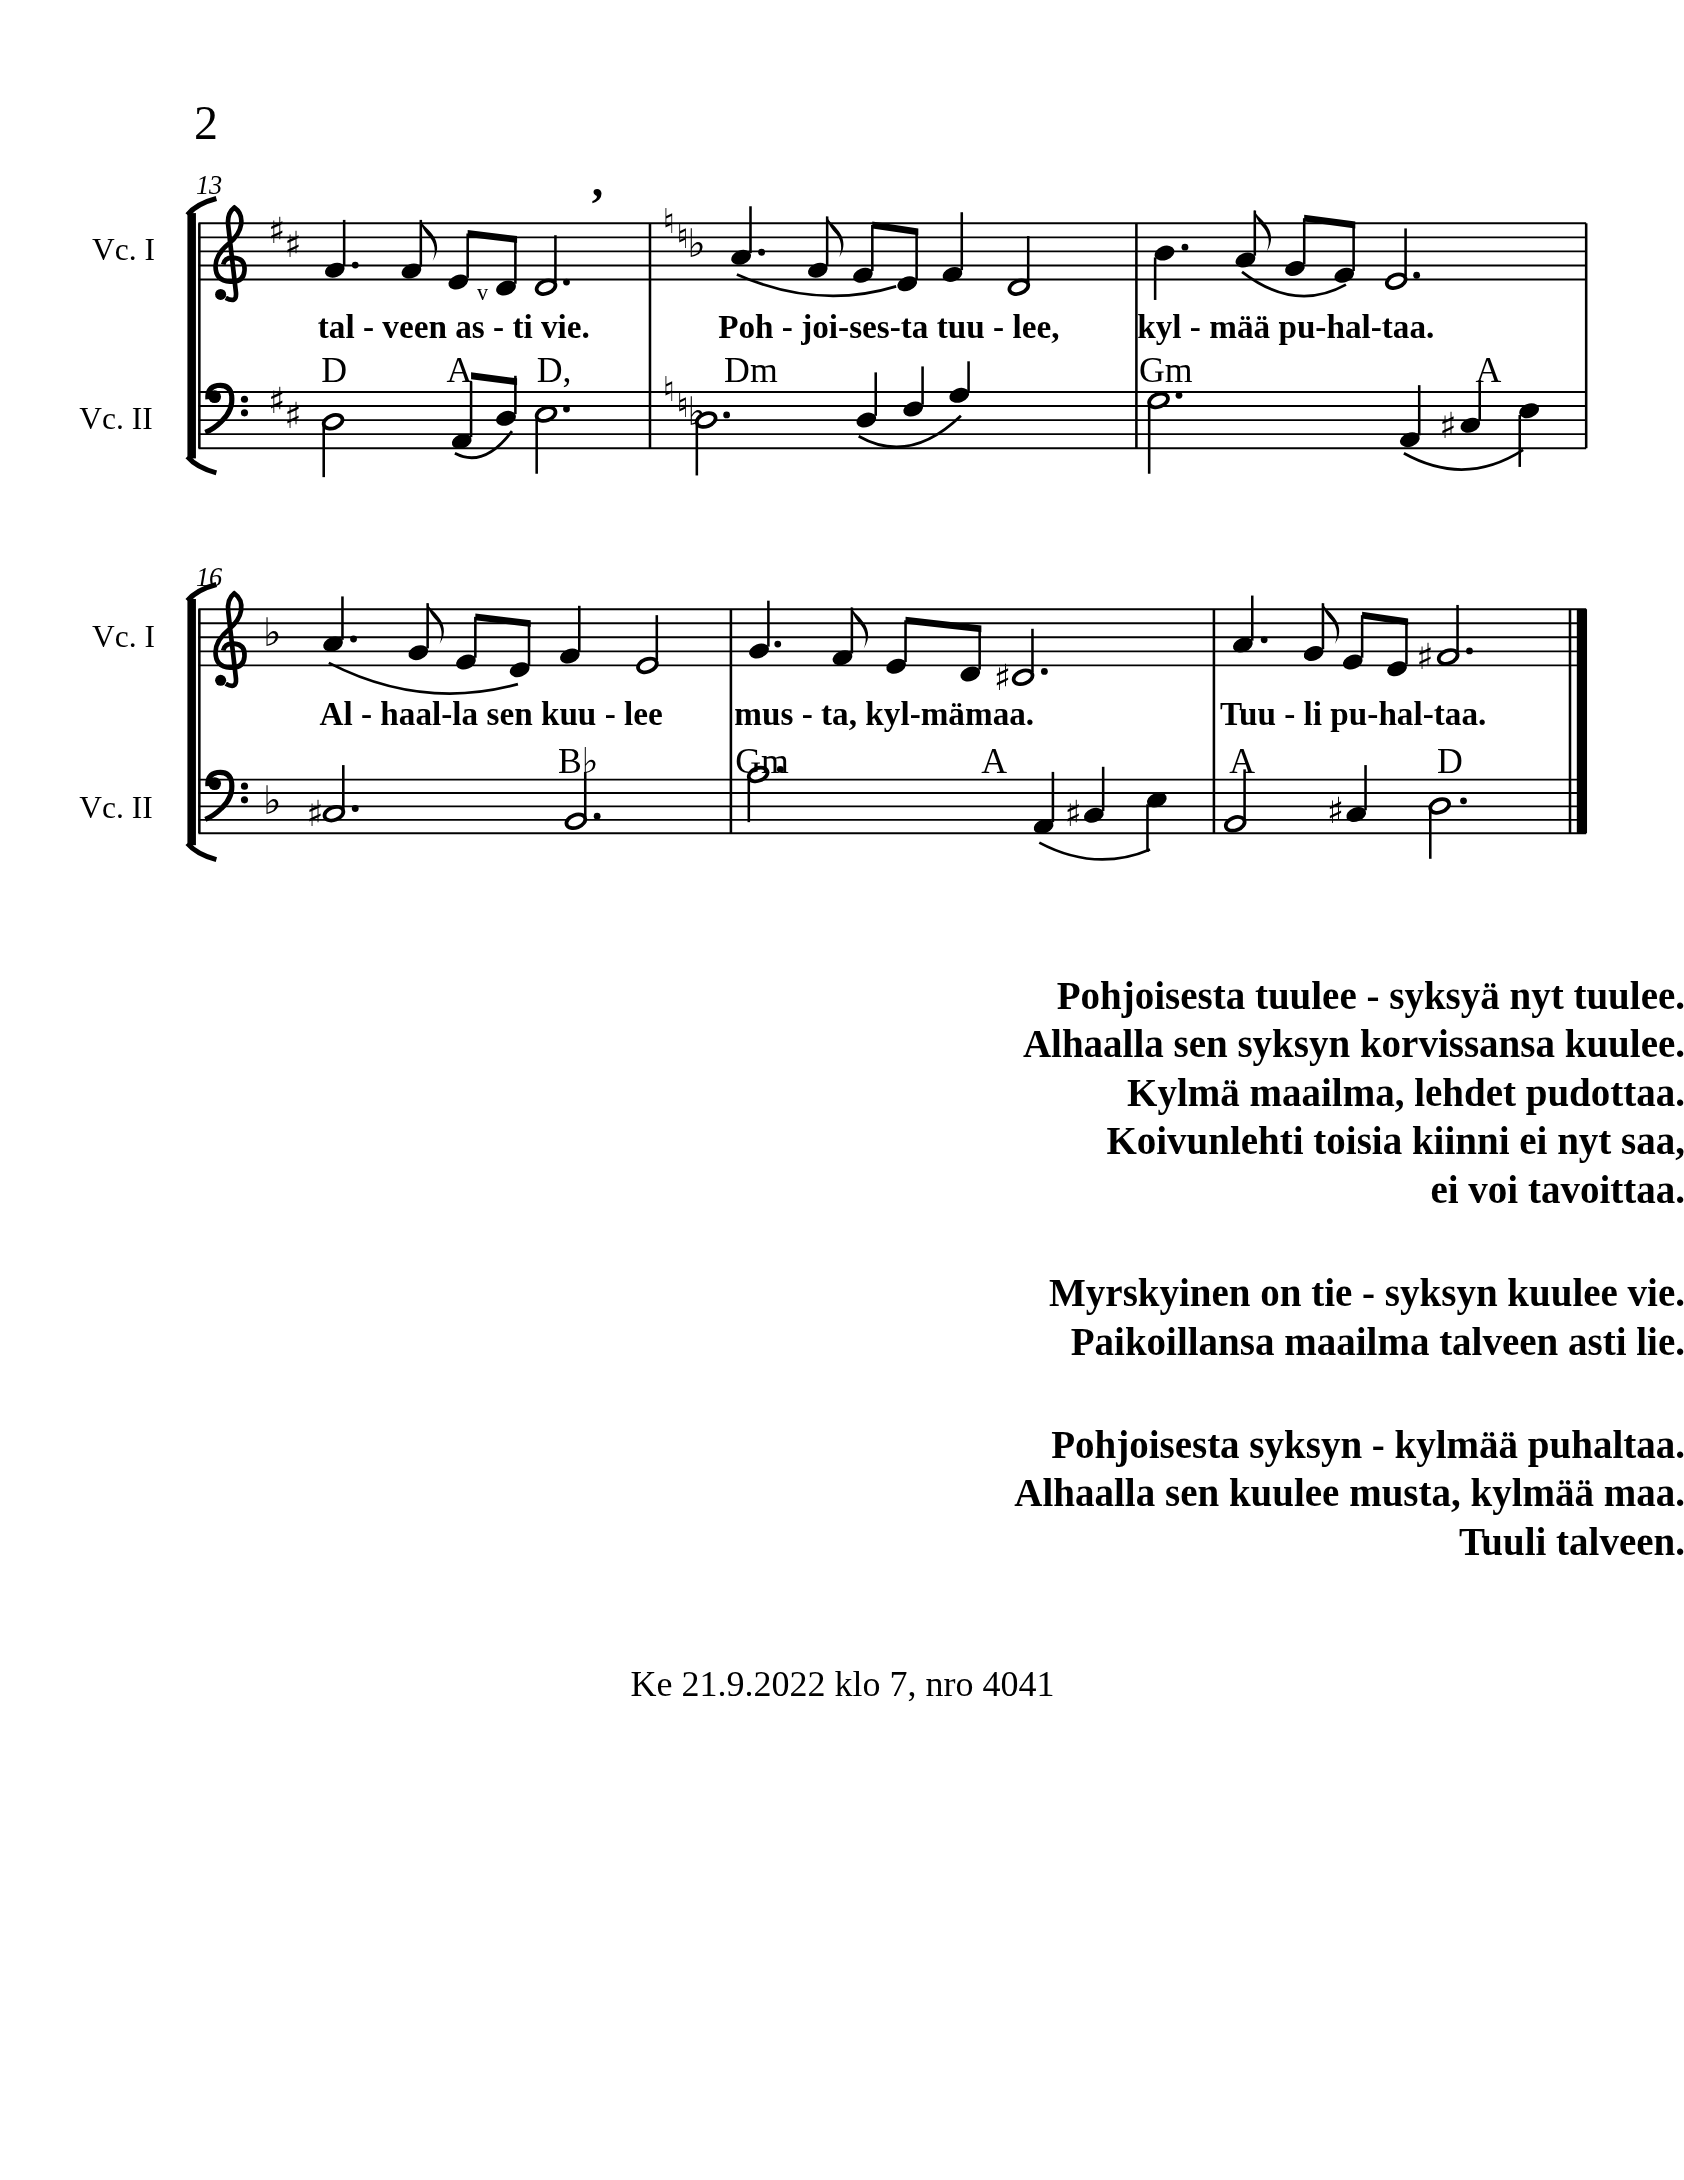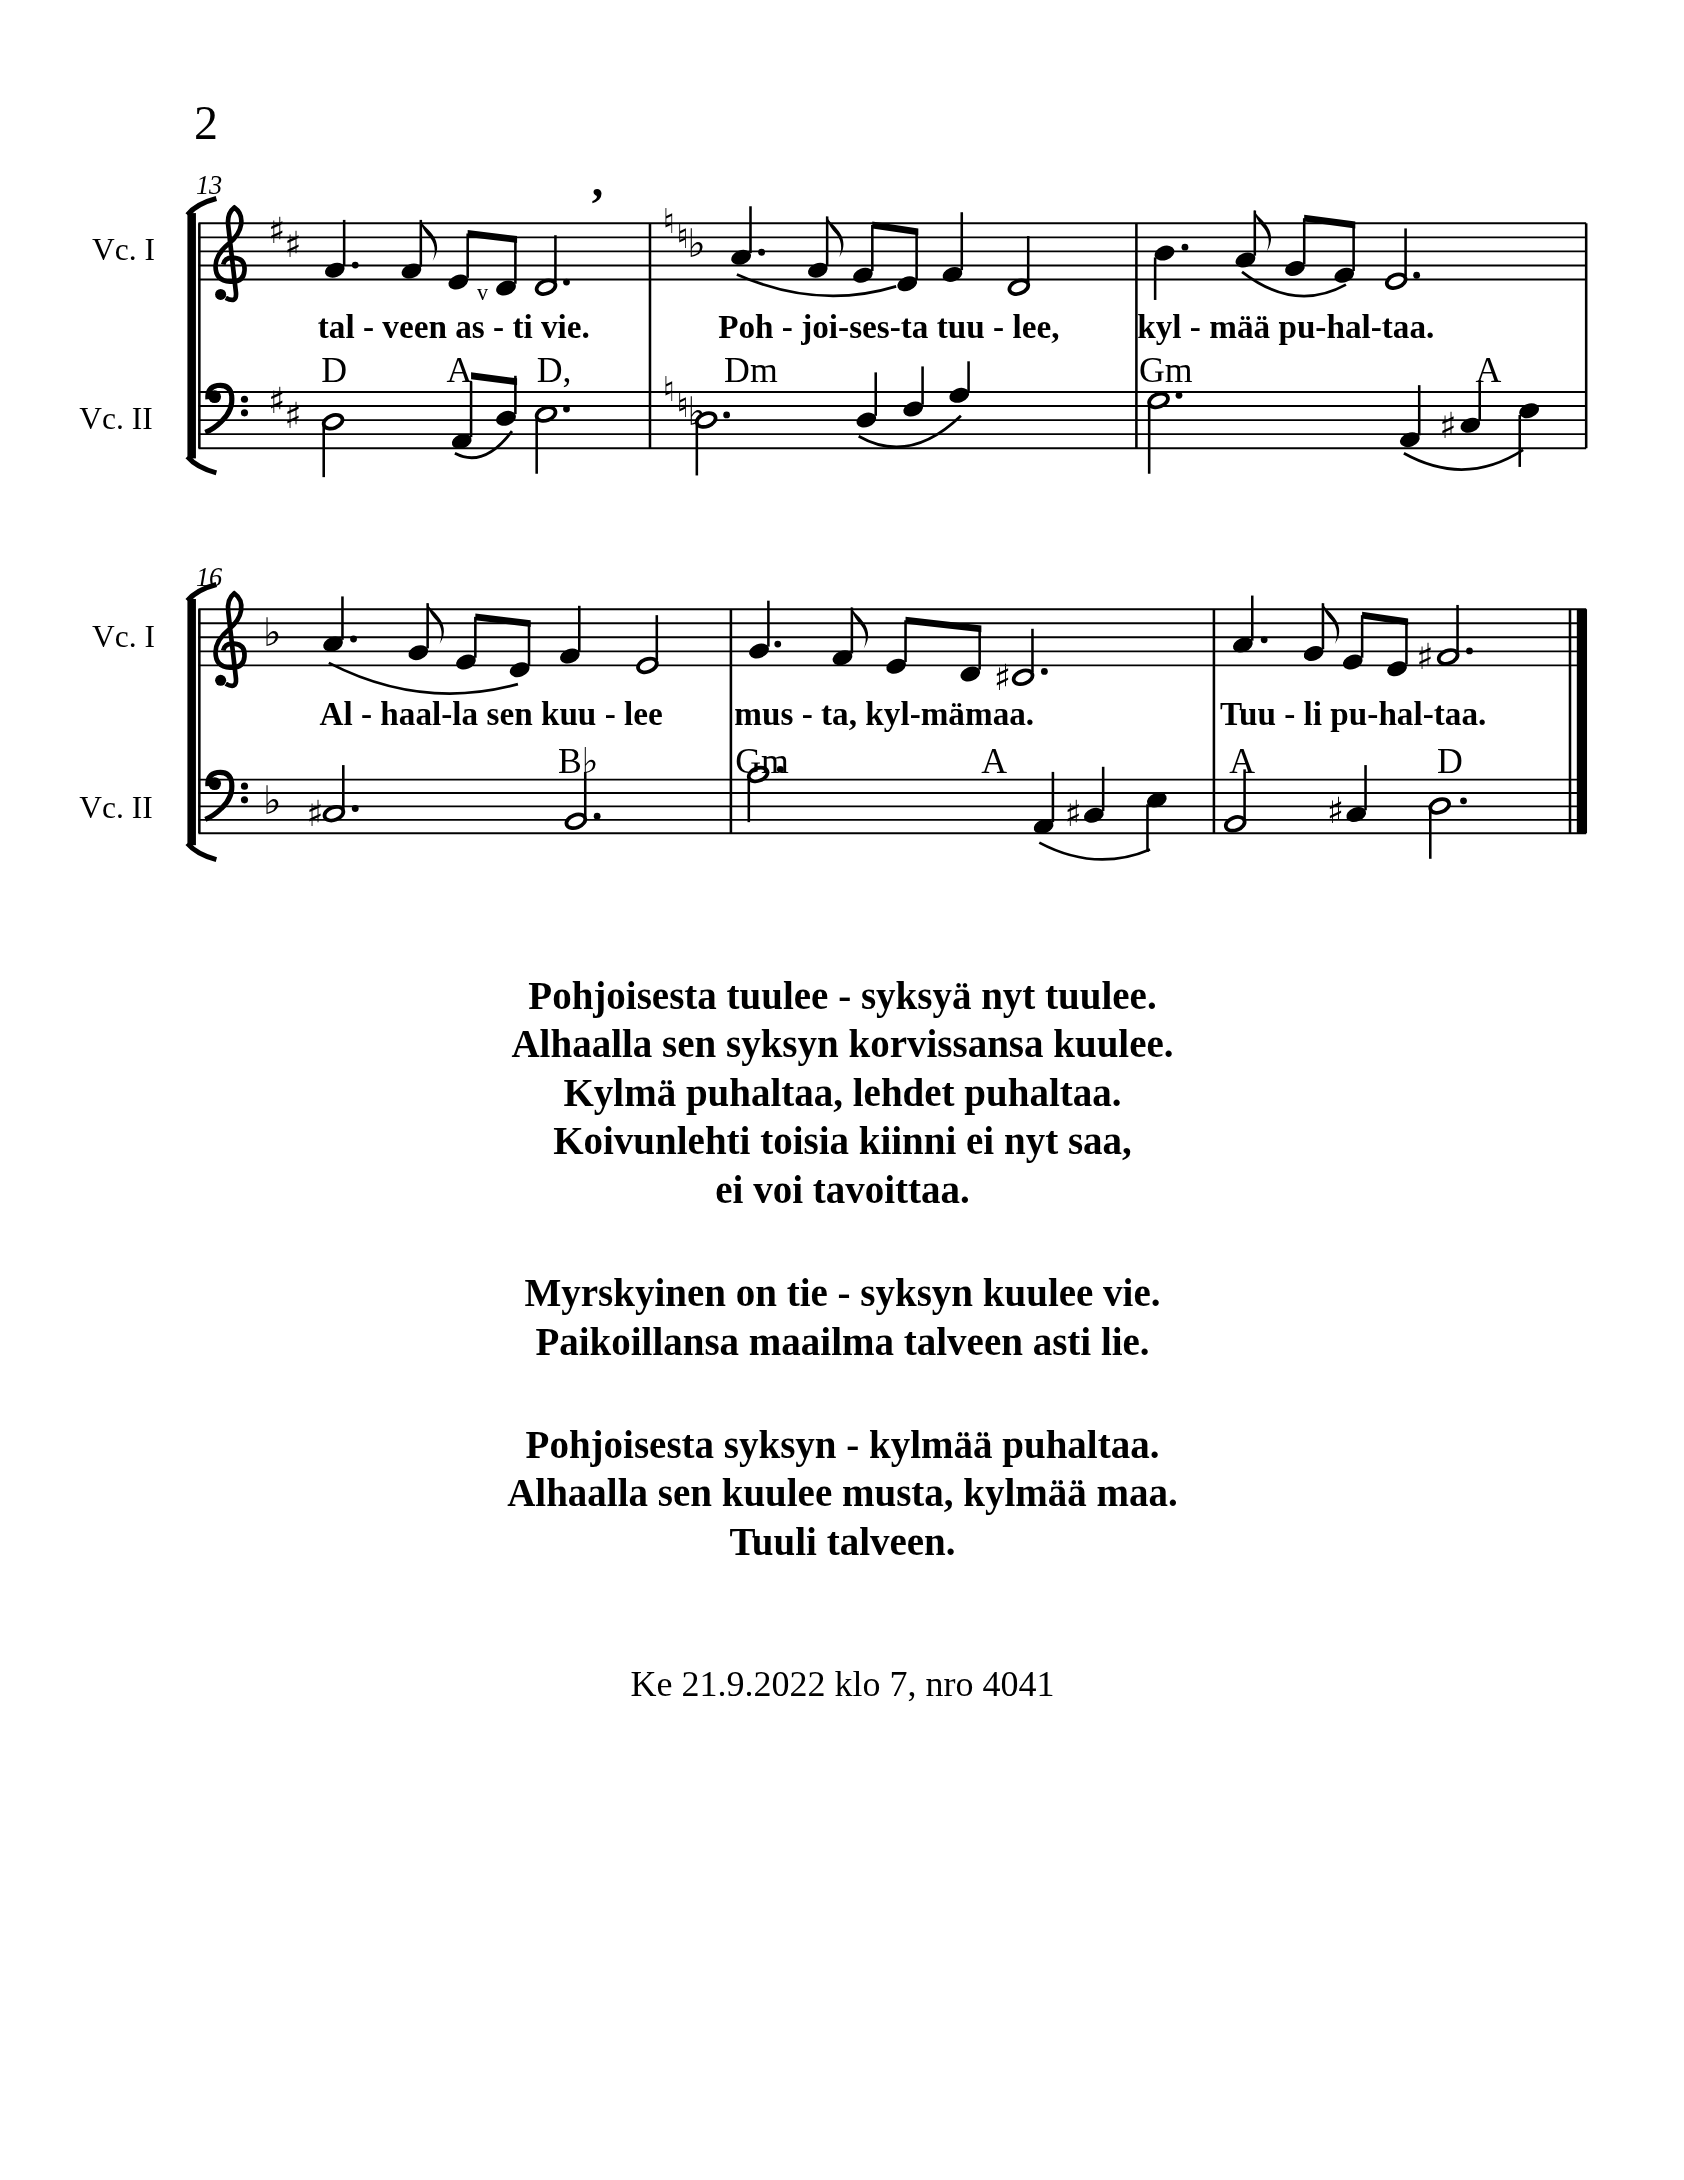--- a/index.html
+++ b/index.html
@@ -12,21 +12,21 @@
   .bar{stroke:#000;stroke-width:3;}
   .stem{stroke:#000;stroke-width:3;}
   .slur{stroke:#000;stroke-width:3.2;fill:none;}
   .lyric{font:bold 39px "Liberation Serif", serif;}
   .chord{font:42px "Liberation Serif","DejaVu Sans",serif;}
   .ilabel{font:37px "Liberation Serif", serif;}
   .mnum{font:italic 31px "Liberation Serif", serif;}
   .acc{font-family:"DejaVu Sans",sans-serif;}
   .bow{font:26px "Liberation Serif",serif;}
   .breath{font:bold 54px "Liberation Serif",serif;}
-  .verse-line{position:absolute;left:0;width:1685px;text-align:center;
+  .verse-line{position:absolute;left:0;width:1685px;text-align:right;
               font:bold 39px "Liberation Serif", serif;}
   .footer-note{position:absolute;left:0;width:1685px;text-align:center;
               font:36px "Liberation Serif", serif;}
 </style>
 </head>
 <body>
 
 <div class="page">
 
   <div class="page-number">2</div>
@@ -349,21 +349,21 @@
       <text class="chord" x="863" y="907">Gm</text>
       <text class="chord" x="1152" y="907">A</text>
       <text class="chord" x="1443" y="907">A</text>
       <text class="chord" x="1687" y="907">D</text>
     </g>
   </svg>
 
   <div>
     <div class="verse-line" style="top:973px">Pohjoisesta tuulee - syksyä nyt tuulee.</div>
     <div class="verse-line" style="top:1021px">Alhaalla sen syksyn korvissansa kuulee.</div>
-    <div class="verse-line" style="top:1070px">Kylmä puhaltaa, lehdet puhaltaa.</div>
+    <div class="verse-line" style="top:1070px">Kylmä maailma, lehdet pudottaa.</div>
     <div class="verse-line" style="top:1118px">Koivunlehti toisia kiinni ei nyt saa,</div>
     <div class="verse-line" style="top:1167px">ei voi tavoittaa.</div>
 
     <div class="verse-line" style="top:1270px">Myrskyinen on tie - syksyn kuulee vie.</div>
     <div class="verse-line" style="top:1319px">Paikoillansa maailma talveen asti lie.</div>
 
     <div class="verse-line" style="top:1422px">Pohjoisesta syksyn - kylmää puhaltaa.</div>
     <div class="verse-line" style="top:1470px">Alhaalla sen kuulee musta, kylmää maa.</div>
     <div class="verse-line" style="top:1519px">Tuuli talveen.</div>
   </div>

